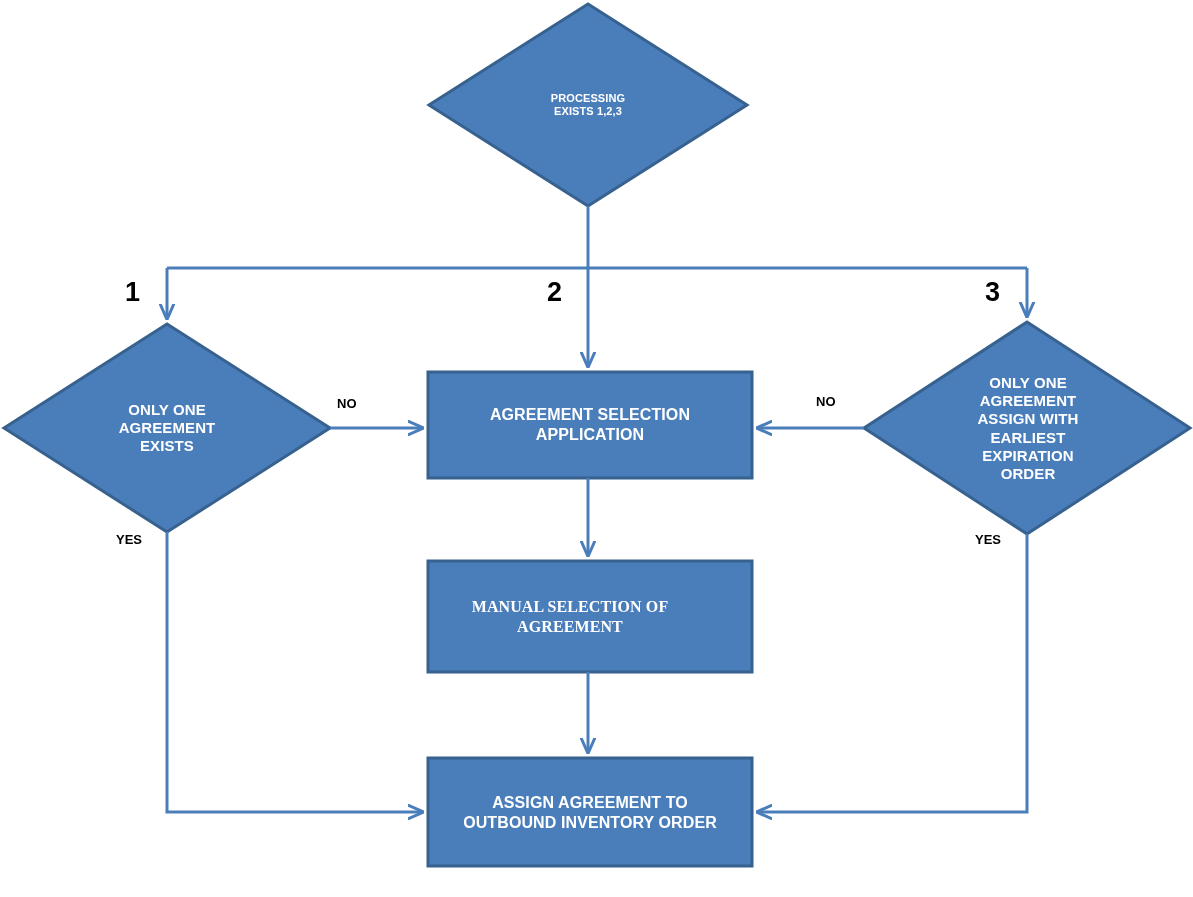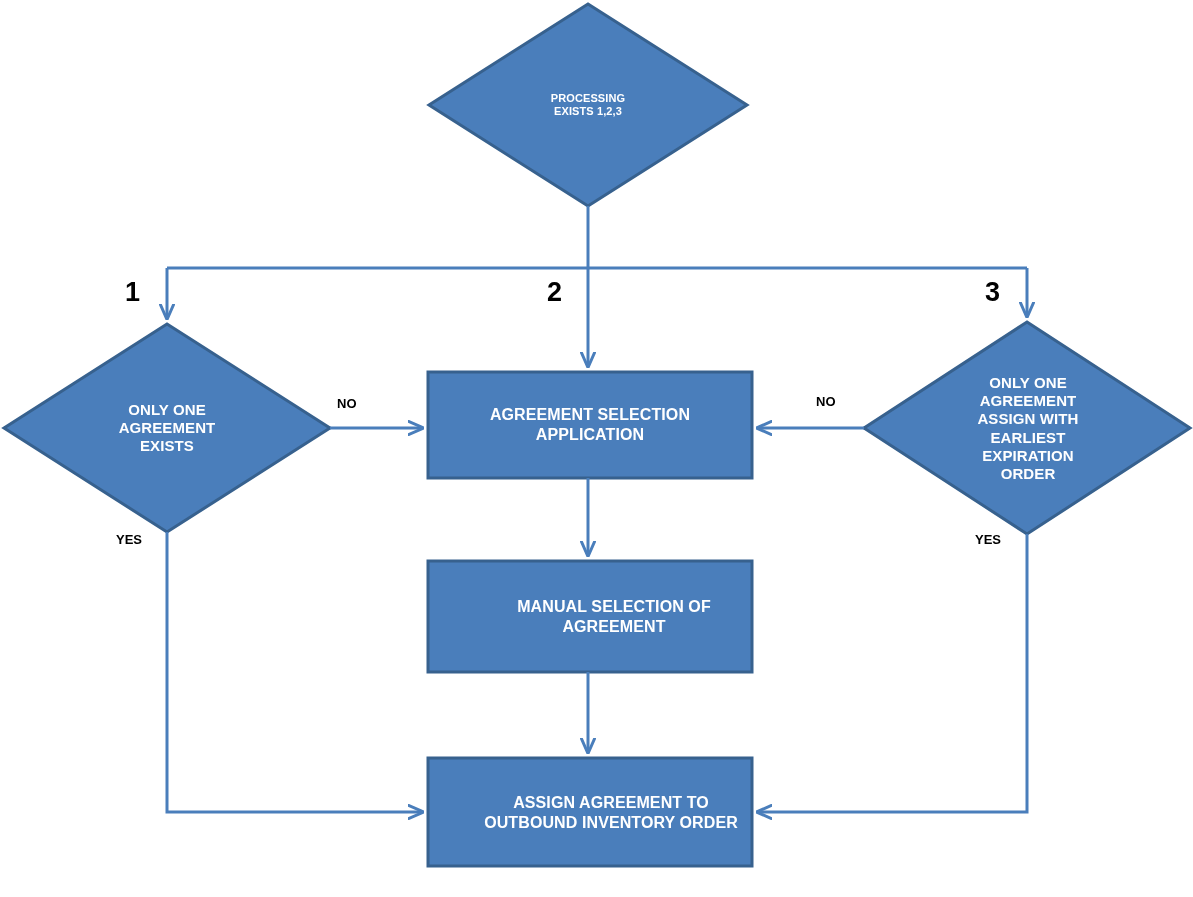--- a/index.html
+++ b/index.html
@@ -122,26 +122,26 @@
     <span>EARLIEST</span>
     <span>EXPIRATION</span>
     <span>ORDER</span>
   </div>
 
   <div class="node-label t-box" style="left:433px; top:396px; width:314px; height:58px;">
     <span>AGREEMENT SELECTION</span>
     <span>APPLICATION</span>
   </div>
 
-  <div class="node-label t-box" style="left:457px; top:588px; width:314px; height:58px;">
+  <div class="node-label t-box" style="left:413px; top:588px; width:314px; height:58px;font-family:Liberation Serif, serif;">
     <span>MANUAL SELECTION OF</span>
     <span>AGREEMENT</span>
   </div>
 
-  <div class="node-label t-box" style="left:428px; top:784px; width:324px; height:58px;margin-left:21px;">
+  <div class="node-label t-box" style="left:428px; top:784px; width:324px; height:58px;">
     <span>ASSIGN AGREEMENT TO</span>
     <span>OUTBOUND INVENTORY ORDER</span>
   </div>
 
   <div class="edge-label branch-num" style="left:125px; top:279px;">1</div>
   <div class="edge-label branch-num" style="left:547px; top:279px;">2</div>
   <div class="edge-label branch-num" style="left:985px; top:279px;">3</div>
 
   <div class="edge-label yn" style="left:337px; top:397px;">NO</div>
   <div class="edge-label yn" style="left:816px; top:395px;">NO</div>

